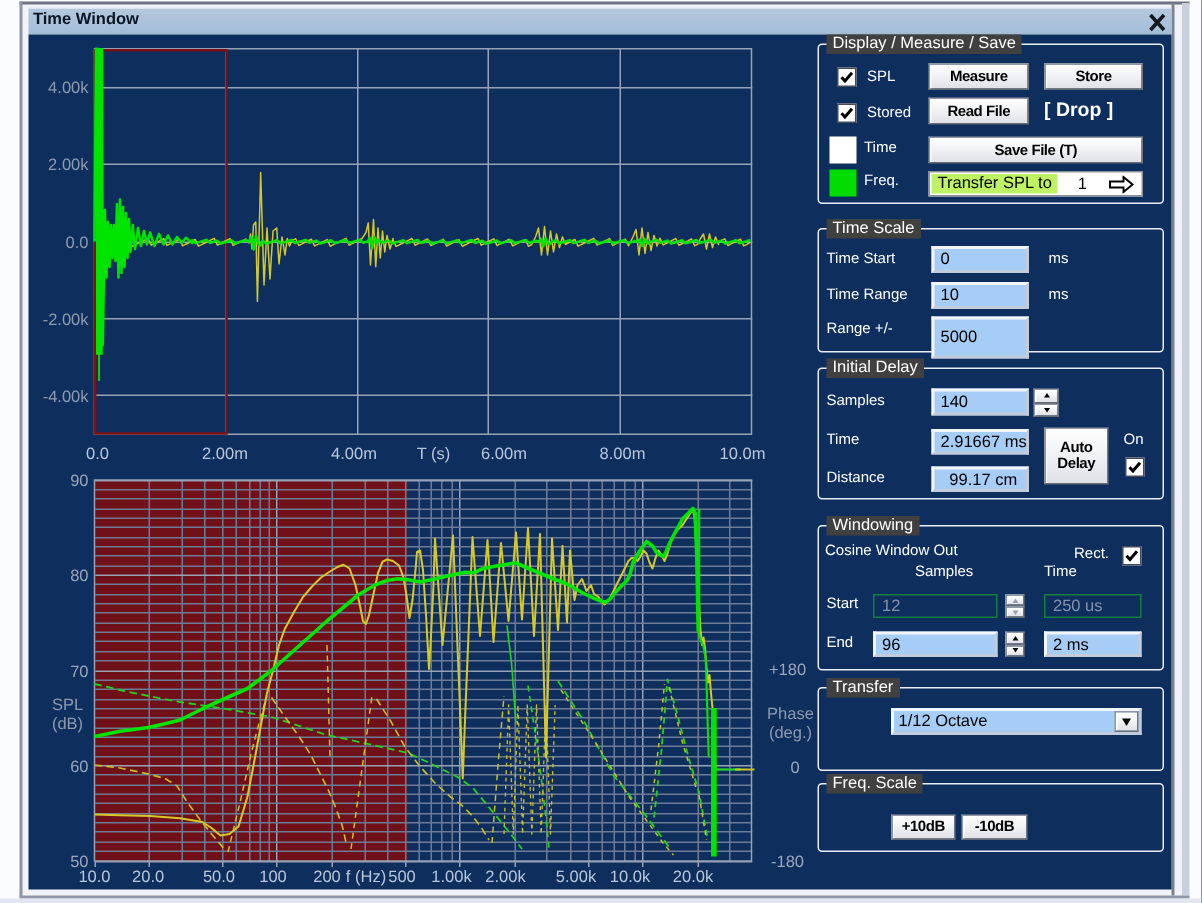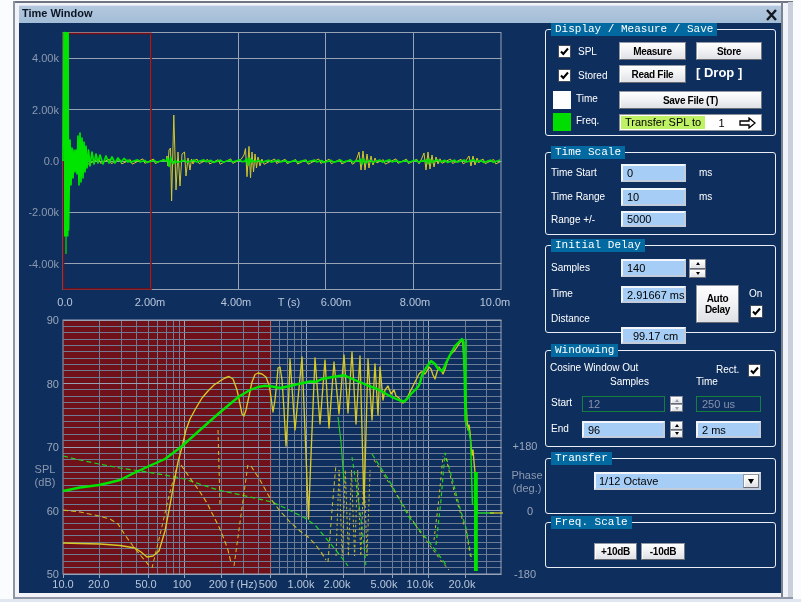--- a/index.html
+++ b/index.html
@@ -13,22 +13,22 @@
   #fright{left:781px;top:2px;width:2px;height:595px;background:#7b8290;}
   #rband{left:788px;top:2px;width:5px;height:595px;background:#c9cfdb;}
   #fbot{left:13px;top:596.5px;width:780px;height:2px;background:#8f96a5;}
   #client{left:19px;top:23px;width:762px;height:570px;background:#0e2f5e;}
   #titlebar{left:19px;top:5px;width:762px;height:18px;
             background:linear-gradient(180deg,#b3c8de 0%,#a3bdd7 100%);
             border-top:1px solid #d9e4f0;box-sizing:border-box;}
   #title{left:22px;top:7px;font-size:11px;font-weight:bold;color:#0b1524;}
   
   .grp{border:1px solid #e9edf4;border-radius:3px;left:545px;width:231px;box-sizing:border-box;}
-  .gt{position:absolute;top:-7px;left:5px;background:#0369a1;padding:0 4px;
-      color:#fff;font-size:11px;white-space:nowrap;line-height:13px;font-family:Liberation Mono, monospace;}
+  .gt{position:absolute;top:-7px;left:5px;background:#404040;padding:0 4px;
+      color:#fff;font-size:11px;white-space:nowrap;line-height:13px;}
   .lbl{color:#fff;font-size:10px;white-space:nowrap;}
   .btn{background:linear-gradient(180deg,#fefefe 0%,#f2f3f5 45%,#dfe1e5 100%);
        border:1px solid #9298a3;border-right-color:#71767f;border-bottom-color:#666b74;
        box-shadow:inset 0 1px 0 #ffffff,inset 1px 0 0 #ffffff;
        color:#000;font-size:10px;font-weight:bold;letter-spacing:-0.3px;text-align:center;box-sizing:border-box;
        display:flex;align-items:center;justify-content:center;line-height:11px;}
   .fld{background:#a6cdf5;border:2px solid;border-color:#f2f5fa #c3ccda #c3ccda #f2f5fa;
        box-sizing:border-box;color:#000;font-size:11px;display:flex;align-items:center;
        padding-left:4px;white-space:nowrap;}
   .dfld{background:transparent;border:1px solid #15803d;box-sizing:border-box;
@@ -259,35 +259,35 @@
       <path d="M2 4 h9 v-3 l6 5 l-6 5 v-3 h-9 z" fill="#fff" stroke="#000" stroke-width="1.3"></path>
     </svg>
   </div>
 <div class="abs lbl" style="left:551px;top:167px;">Time Start</div>
 <div class="abs fld" style="left:621px;top:164px;width:65px;height:18px;">0</div>
 <div class="abs lbl" style="left:699px;top:167px;">ms</div>
 <div class="abs lbl" style="left:551px;top:191px;">Time Range</div>
 <div class="abs fld" style="left:621px;top:188px;width:65px;height:18px;">10</div>
 <div class="abs lbl" style="left:699px;top:191px;">ms</div>
 <div class="abs lbl" style="left:551px;top:214px;">Range +/-</div>
-<div class="abs fld" style="left:621px;top:211px;width:65px;height:16px;">5000</div>
+<div class="abs fld" style="left:621px;top:211px;width:65px;height:28px;">5000</div>
 <div class="abs lbl" style="left:551px;top:262px;">Samples</div>
 <div class="abs fld" style="left:621px;top:259px;width:65px;height:18px;">140</div>
 <div class="abs" style="left:689px;top:259px;width:17px;height:19px">
     <div class="btn" style="position:absolute;left:0;top:0;width:17px;height:9.5px">
       <span style="display:block;width:0;height:0;border-left:2px solid transparent;border-right:2px solid transparent;border-bottom:3px solid #000"></span>
     </div>
     <div class="btn" style="position:absolute;left:0;top:9.5px;width:17px;height:9.5px">
       <span style="display:block;width:0;height:0;border-left:2px solid transparent;border-right:2px solid transparent;border-top:3px solid #000"></span>
     </div>
   </div>
 <div class="abs lbl" style="left:551px;top:288px;">Time</div>
 <div class="abs fld" style="left:621px;top:286px;width:65px;height:17px;">2.91667 ms</div>
 <div class="abs lbl" style="left:551px;top:313px;">Distance</div>
-<div class="abs fld" style="left:621px;top:311px;width:65px;height:17px;margin-top:16px;">
+<div class="abs fld" style="left:621px;top:311px;width:65px;height:17px;">
     <span style="width:100%;text-align:center">99.17 cm</span>
   </div>
 <div class="abs btn" style="left:696px;top:285px;width:43px;height:38px;">Auto<br>Delay</div>
 <div class="abs lbl" style="left:749px;top:288px;">On</div>
 <div class="abs cb" style="left:750px;top:305px">
     <svg width="11" height="11" viewBox="0 0 11 11" style="display:block">
       <path d="M2 5.5 L4.3 8 L9 2.5" stroke="#000" stroke-width="2" fill="none"></path>
     </svg>
   </div>
 <div class="abs lbl" style="left:550px;top:362px;">Cosine Window Out</div>

